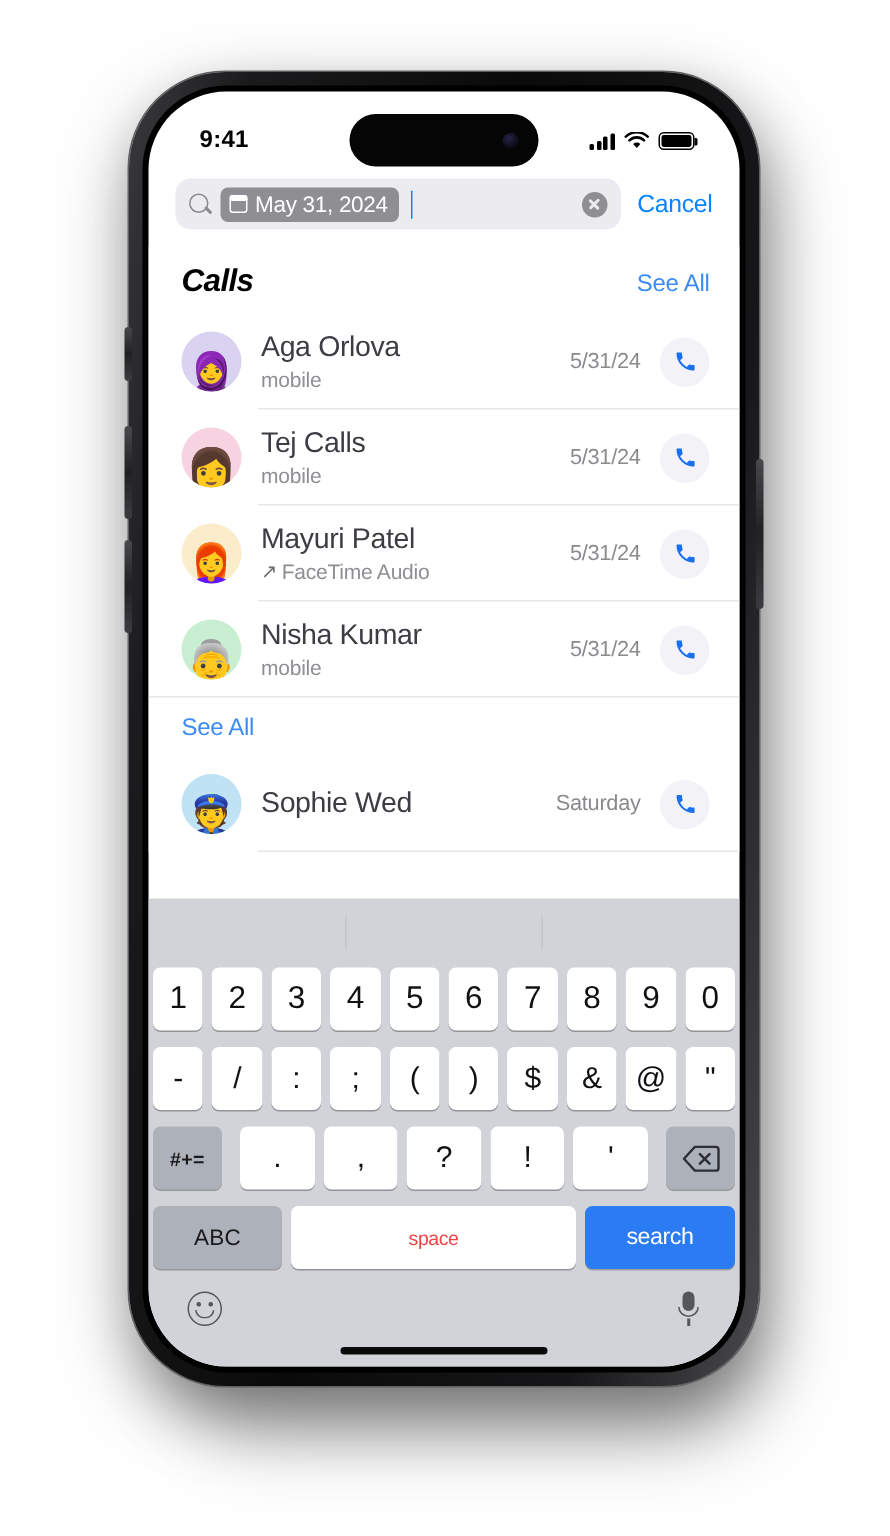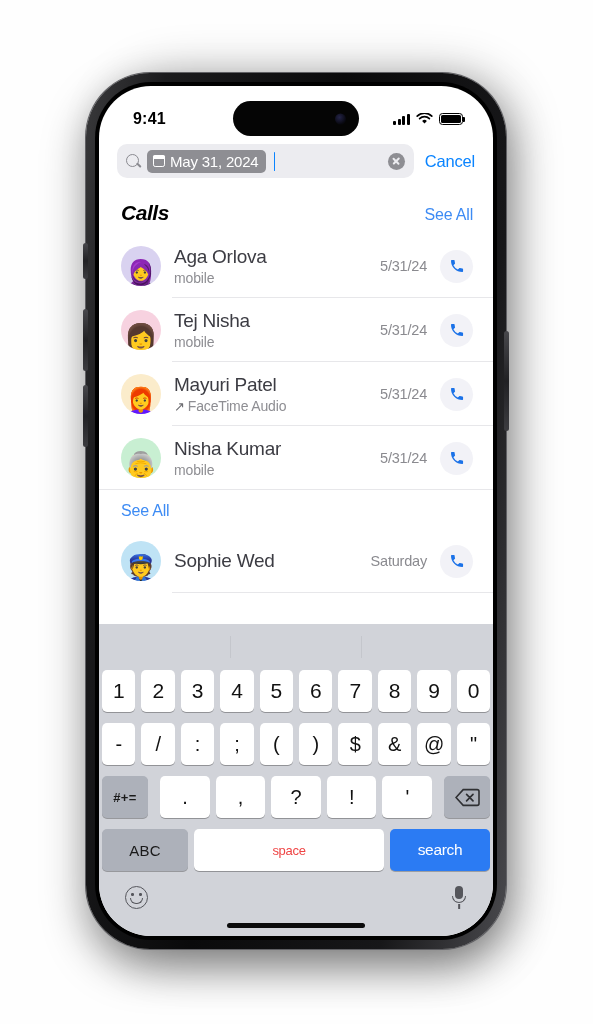--- a/index.html
+++ b/index.html
@@ -20,21 +20,20 @@
     transform:translate(10px,12px);
   }
 
   
   .phone{
     position:absolute; left:86px; top:48px; width:420px; height:876px;
     border-radius:64px;
     background:linear-gradient(100deg,#3a3a3c 0%,#1b1b1d 14%,#0a0a0b 45%,#171719 78%,#4a4a4e 100%);
     padding:9px;
     box-shadow:0 0 0 1px #606064, 0 18px 44px rgba(0,0,0,.40);
-    margin-top:25px;
   }
   .phone-inner{
     position:relative; width:100%; height:100%;
     border-radius:56px; background:#000; padding:4px;
   }
   .screen{
     position:relative; width:100%; height:100%;
     border-radius:52px; overflow:hidden; background:#fff;
   }
 
@@ -312,21 +311,21 @@
                   <path fill="#1b72e8" d="M6.6 10.8a15.1 15.1 0 0 0 6.6 6.6l2.2-2.2c.3-.3.7-.4 1-.2 1.2.4 2.4.6 3.7.6.6 0 1 .5 1 1V20c0 .6-.4 1-1 1A17 17 0 0 1 3 4c0-.6.5-1 1-1h3.5c.6 0 1 .4 1 1 0 1.3.2 2.5.6 3.7.1.3 0 .7-.2 1l-2.3 2.1z"></path>
                 </svg>
             </div>
           </div>
 
           <div class="row">
             <div class="avatar" style="background:#f7d2e0">
               <span class="memoji">👩</span>
             </div>
             <div class="row-mid">
-              <div class="row-name">Tej Nisha</div>
+              <div class="row-name">Tej Calls</div>
               <div class="row-sub">
                 <span>mobile</span>
               </div>
             </div>
             <div class="row-date">5/31/24</div>
             <div class="callbtn">
               <svg viewBox="0 0 24 24">
                   <path fill="#1b72e8" d="M6.6 10.8a15.1 15.1 0 0 0 6.6 6.6l2.2-2.2c.3-.3.7-.4 1-.2 1.2.4 2.4.6 3.7.6.6 0 1 .5 1 1V20c0 .6-.4 1-1 1A17 17 0 0 1 3 4c0-.6.5-1 1-1h3.5c.6 0 1 .4 1 1 0 1.3.2 2.5.6 3.7.1.3 0 .7-.2 1l-2.3 2.1z"></path>
                 </svg>
             </div>

